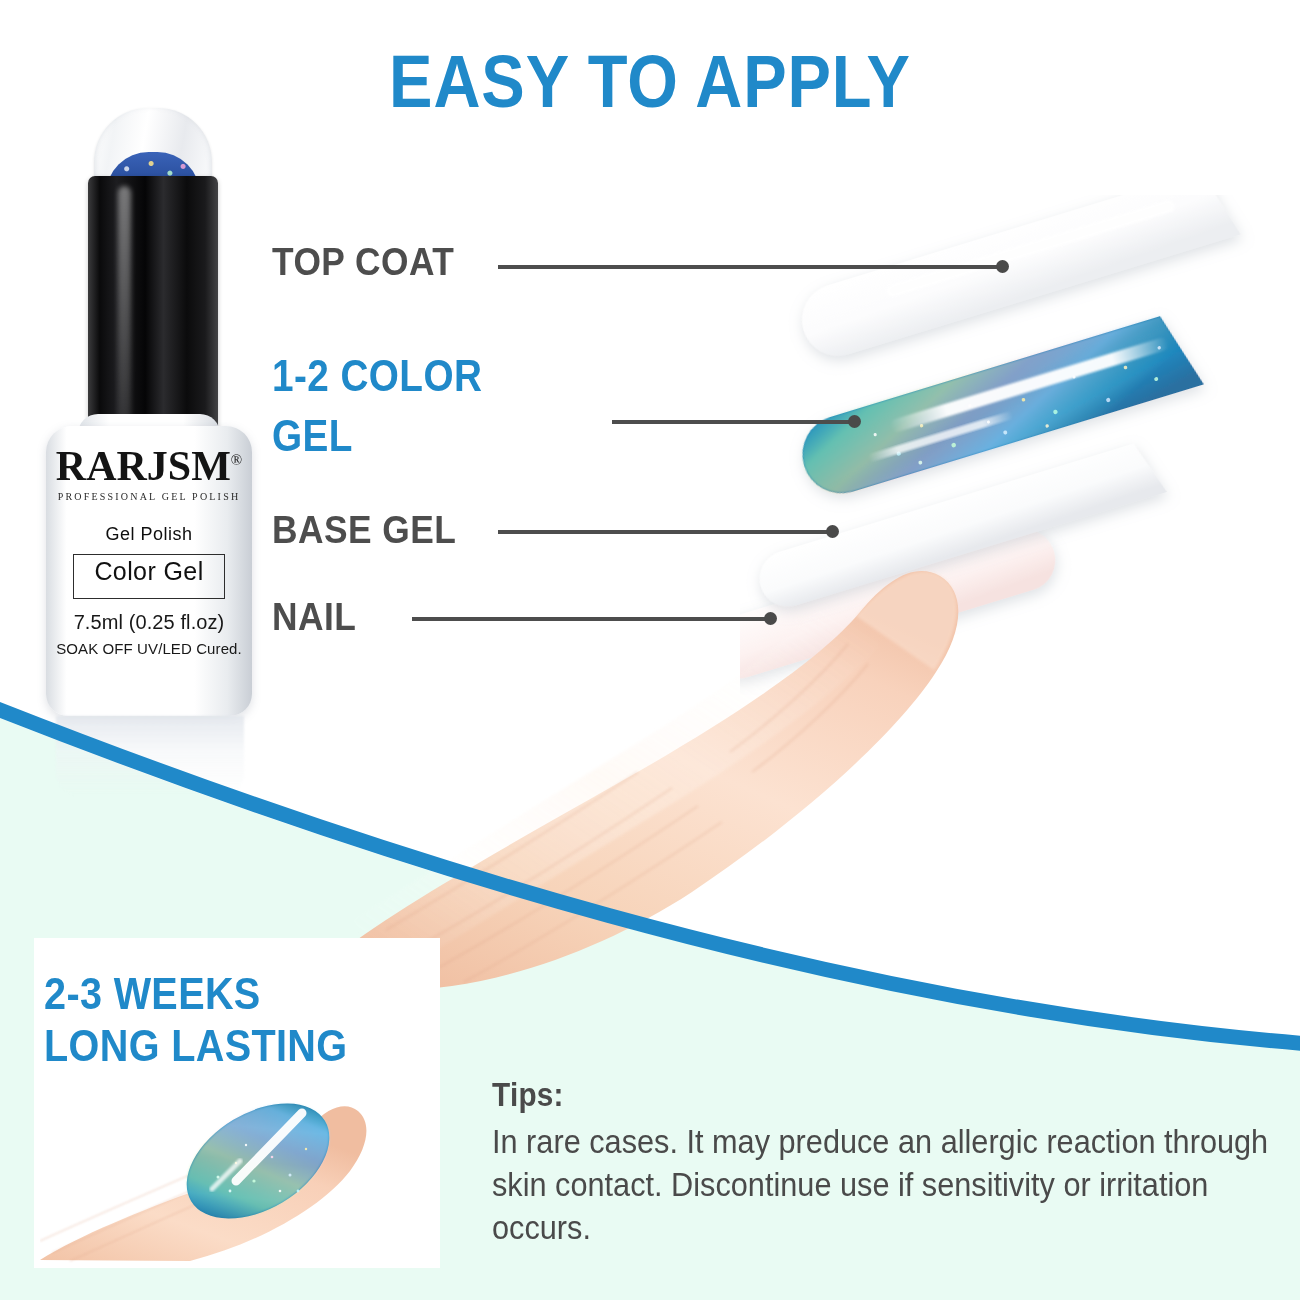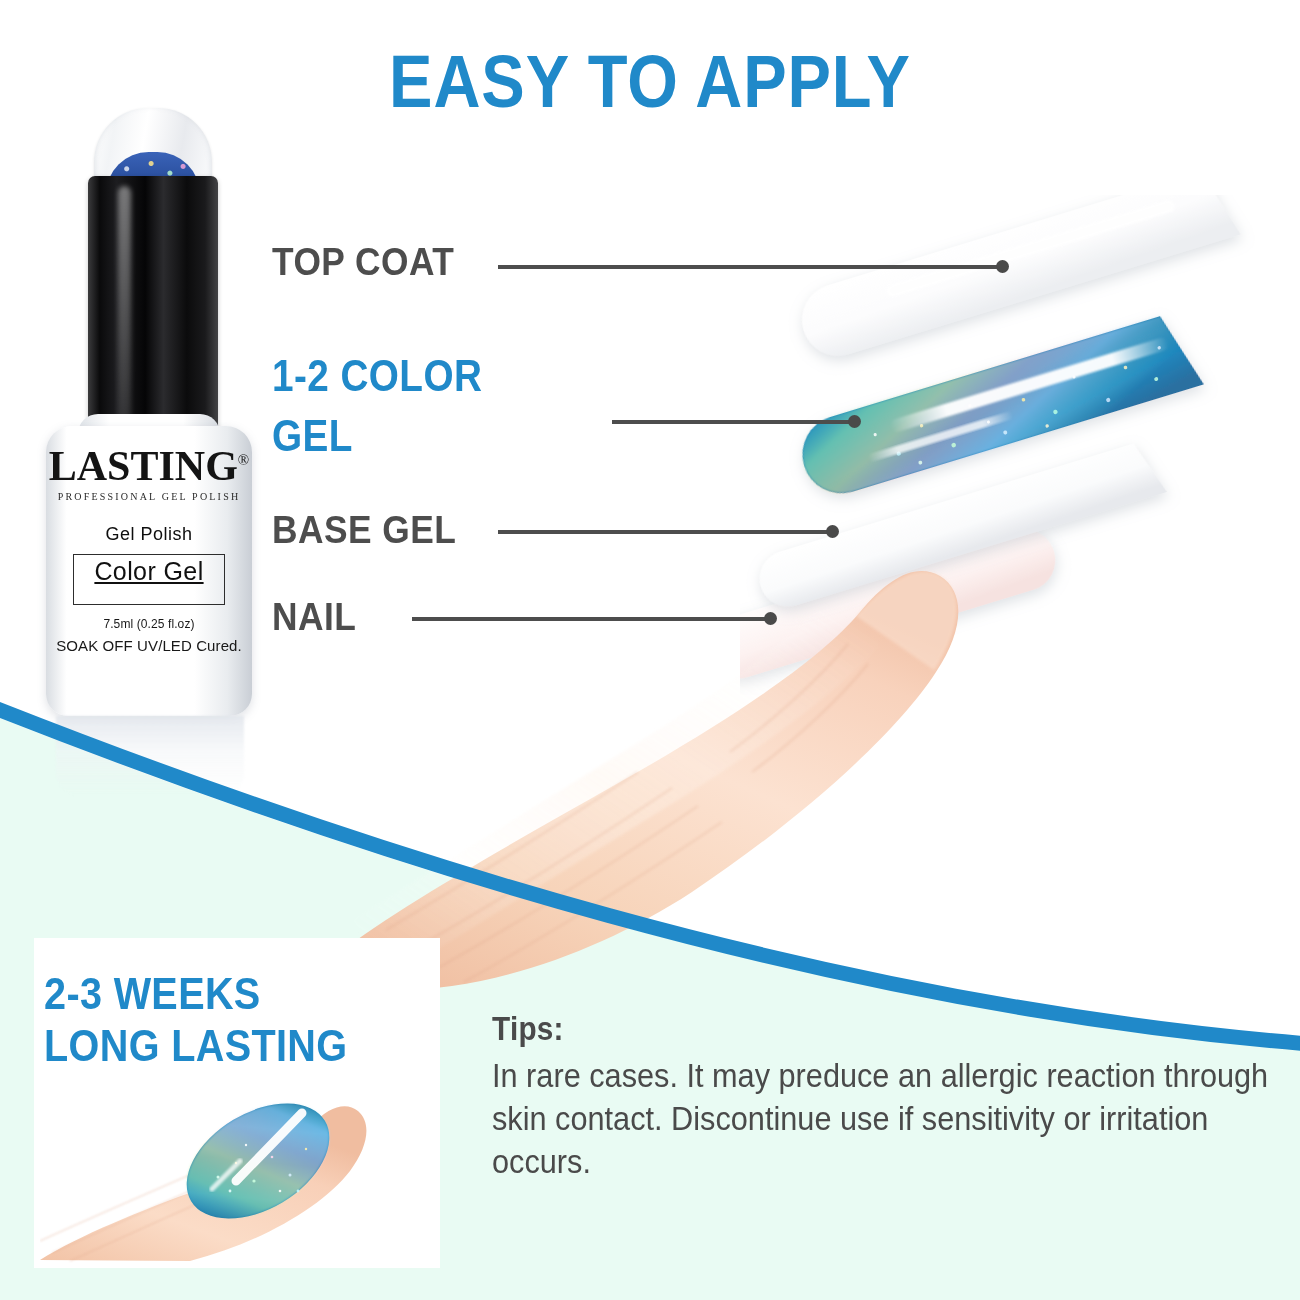--- a/index.html
+++ b/index.html
@@ -84,23 +84,23 @@
     letter-spacing: 0px; line-height: 44px; position:relative; display:inline-block;
   }
   .brand-reg{ font-size: 15px; vertical-align: super; font-weight:400; }
   .brand-sub{
     font-family: "Liberation Serif", serif;
     font-size: 10px; letter-spacing: 2.2px; color:#2b2b2b; margin-top: 3px;
   }
   .gel-polish{ font-size: 18px; color:#0e0e0e; margin-top: 22px; letter-spacing:.5px; }
   .color-gel-box{
     margin: 9px auto 0; width: 150px; border: 1.6px solid #2d2d2d;
-    font-size: 25px; color:#101010; padding: 2px 0 18px; letter-spacing:.4px;text-decoration:underline;
-  }
-  .vol{ font-size: 12px; color:#181818; margin-top: 12px; letter-spacing:.1px;}
+    font-size: 25px; color:#101010; padding: 2px 0 12px; letter-spacing:.4px;
+  }
+  .vol{ font-size: 20px; color:#181818; margin-top: 12px; letter-spacing:.1px;}
   .soak{ font-size: 15px; color:#181818; margin-top: 6px; letter-spacing:.1px;text-align:center;}
 
   
   .layer-label{
     position:absolute; color:#4d4d4d; font-weight:600;
     font-size: 38px; line-height: 44px; letter-spacing:.5px;
     transform: scaleX(.93); transform-origin: left center;
     white-space: nowrap;
   }
   .layer-label.accent{
@@ -126,21 +126,21 @@
   }
   .badge{
     position:absolute; left: 44px; top: 968px; width: 400px;
     color:#2089c9; font-weight:700; font-size: 45px; line-height: 52px;
     letter-spacing:.4px; transform: scaleX(.88); transform-origin:left center;
     white-space: nowrap;
   }
   .swatch-photo{ position:absolute; left: 40px; top: 1085px; width: 394px; height: 180px; }
 
   
-  .tips{ position:absolute; left: 492px; top: 1010px; width: 790px; }
+  .tips{ position:absolute; left: 492px; top: 1076px; width: 790px; }
   .tips-title{
     font-size: 33px; font-weight:700; color:#4a4a4a; letter-spacing:.3px;
     transform: scaleX(.9); transform-origin:left center; display:inline-block;
   }
   .tips-body{
     margin-top: 6px; font-size: 33px; line-height: 43px; color:#4a4a4a;
     transform: scaleX(.93); transform-origin:left top; width: 845px;
   }
 </style>
 </head>
@@ -158,21 +158,21 @@
     <div class="cap-dome">
       <div class="cap-glitter"></div>
     </div>
     <div class="cap-body"></div>
     <div class="cap-gloss"></div>
     <div class="glass-shoulder"></div>
     <div class="glass-body"></div>
     <div class="bottle-reflection"></div>
 
     <div class="label">
-      <div class="brand"><span>LASTING</span><span class="brand-reg">®</span></div>
+      <div class="brand"><span>RARJSM</span><span class="brand-reg">®</span></div>
       <div class="brand-sub">PROFESSIONAL GEL POLISH</div>
       <div class="gel-polish">Gel  Polish</div>
       <div class="color-gel-box">Color Gel</div>
       <div class="vol">7.5ml (0.25 fl.oz)</div>
       <div class="soak">SOAK OFF UV/LED Cured.</div>
     </div>
   </div>
 
   <div class="stack">
     <svg width="560" height="500" viewBox="0 0 560 500">

